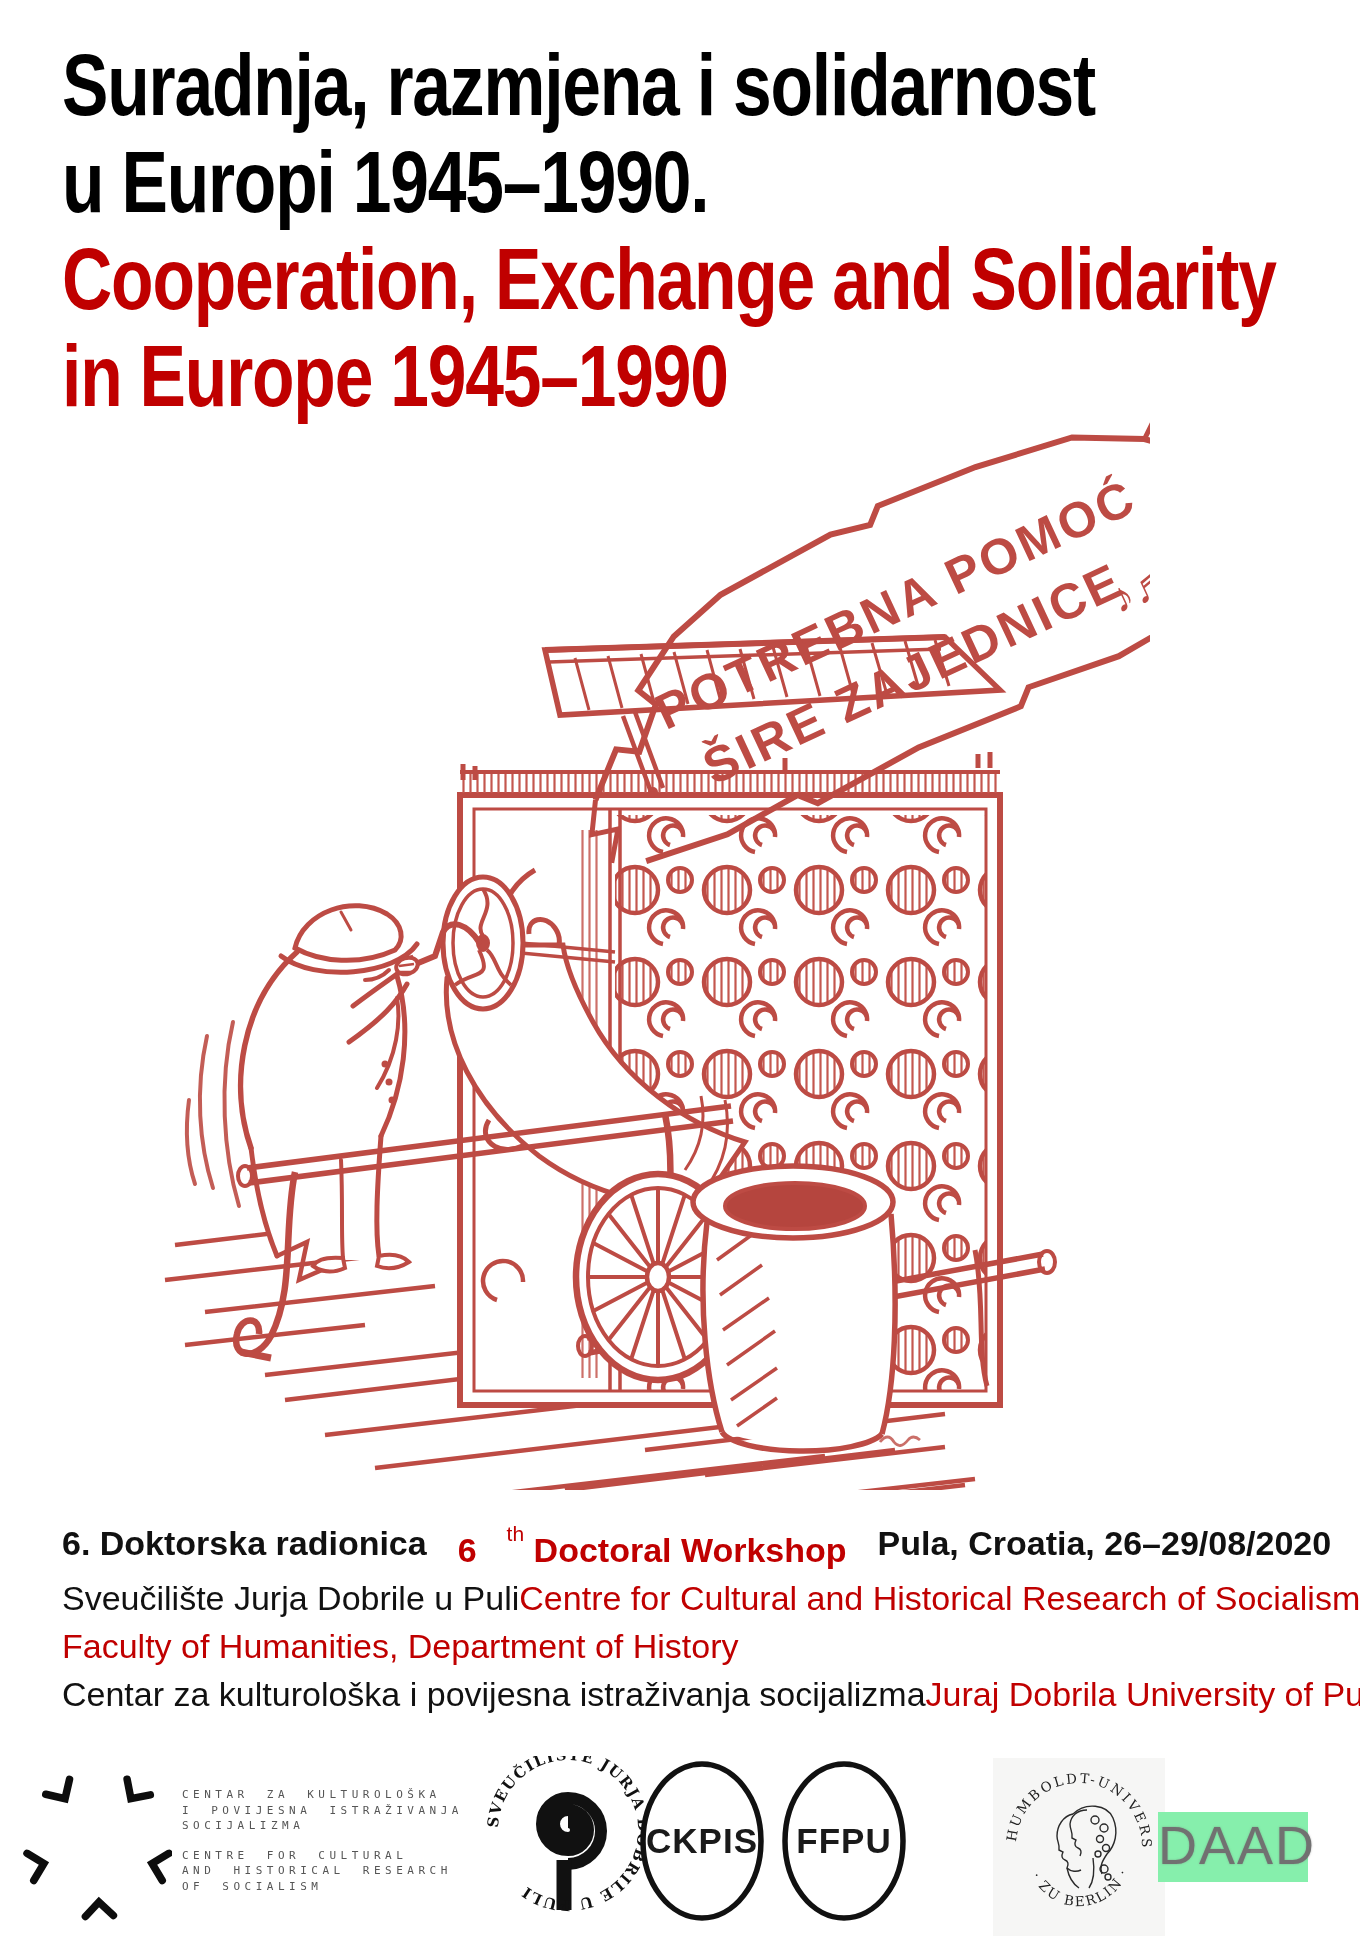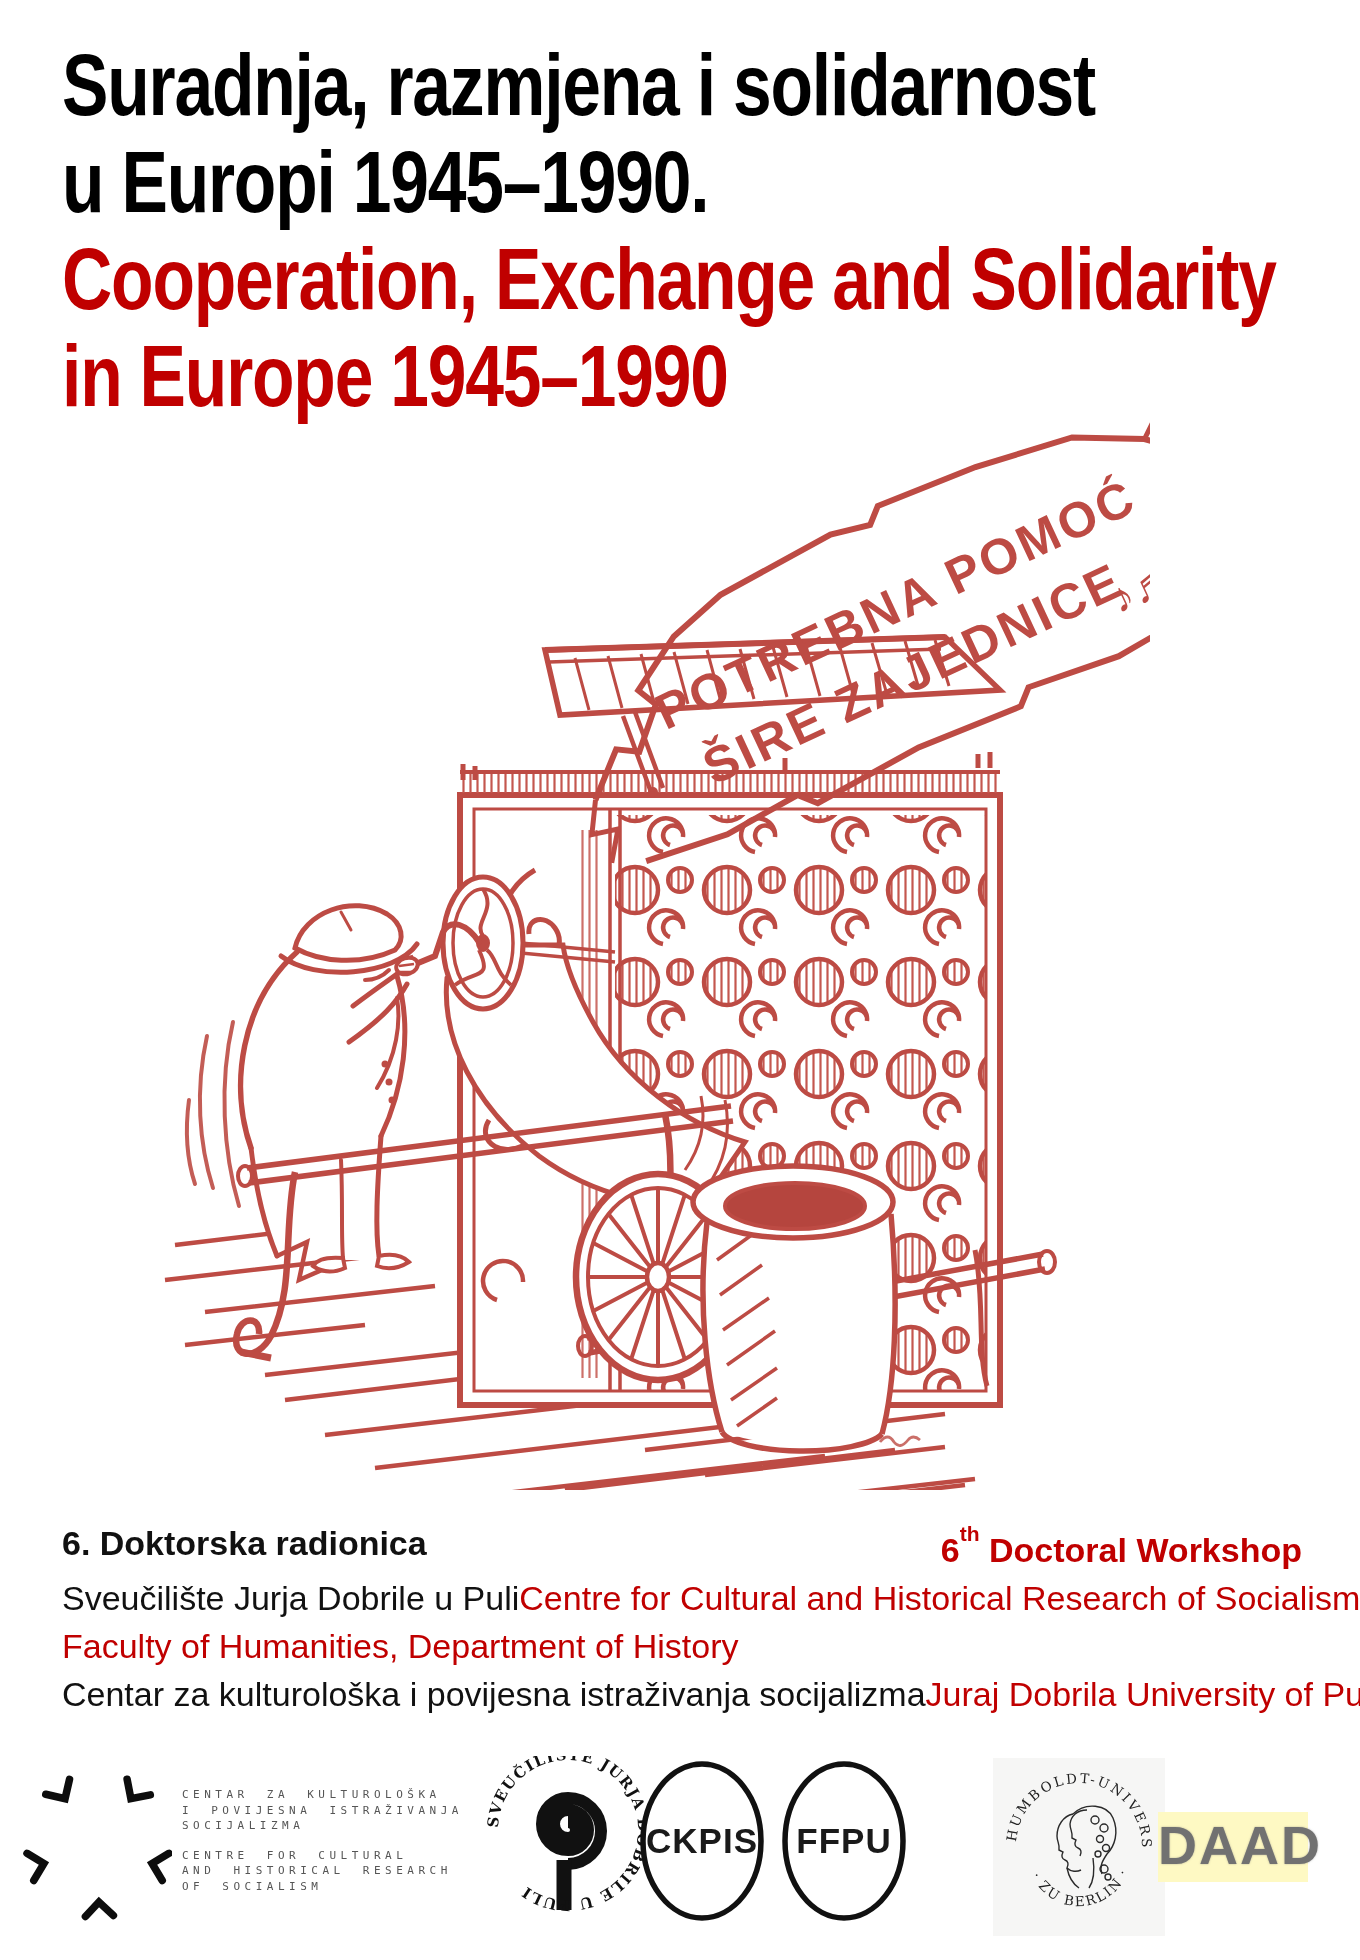--- a/index.html
+++ b/index.html
@@ -8,28 +8,28 @@
   
   .title{position:absolute;left:62px;top:36px;}
   .tl{font-weight:bold;font-size:87px;line-height:97px;white-space:nowrap;
       letter-spacing:-1.5px;transform:scaleX(0.80);transform-origin:0 0;color:#000;}
   .tl.red{color:#c00000;}
   
   .info{position:absolute;left:62px;top:1519px;width:1240px;font-size:34px;line-height:48px;color:#111;}
   .row{display:flex;justify-content:space-between;white-space:nowrap;}
   .b{font-weight:bold;gap:31px;}
   .red{color:#c00000;}
-  sup.th{font-size:21px;position:relative;top:-0.45em;font-weight:bold;}
+  sup.th{font-size:21px;position:relative;top:-0.45em;font-weight:normal;margin-left:30px;}
   
   .logo{position:absolute;}
   .tw{position:absolute;left:182px;top:1787px;font-family:"DejaVu Sans Mono",monospace;
       font-size:11px;line-height:15.5px;letter-spacing:4.5px;word-spacing:7px;color:#555;}
   .tw .blk{margin-bottom:14px;}
-  .daad{position:absolute;left:1158px;top:1812px;width:150px;height:70px;background:#fef9c3;
-        color:#717171;font-weight:bold;font-size:54px;letter-spacing:2px;line-height:66px;
+  .daad{position:absolute;left:1158px;top:1812px;width:150px;height:70px;background:#86efac;
+        color:#717171;font-weight:normal;font-size:54px;letter-spacing:2px;line-height:66px;
         text-shadow:0 0 2px rgba(113,113,113,.55);}
   .hublock{position:absolute;left:993px;top:1758px;width:172px;height:178px;background:#f6f6f5;}
   svg text{font-family:"Liberation Sans",sans-serif;}
   .sertext{font-family:"DejaVu Serif",serif;}
 </style>
 </head>
 <body>
 
 <div class="poster">
 
@@ -161,20 +161,21 @@
       <path d="M572,860 l36,-26 M575,895 l42,-30 M578,930 l46,-32 M582,965 l48,-34 M586,1000 l46,-32 M592,1026 l40,-28" stroke-width="3.5"></path>
     </g>
 
     <path d="M735,1042 q8,-10 14,0 q6,8 14,-2 q5,-6 12,0" fill="none" stroke="#bd4b44" stroke-width="2.8" opacity="0.8"></path>
   </svg>
 
   <div class="info">
     <div class="row b">
       <span>6. Doktorska radionica</span>
       <span class="red"><span>6</span><sup class="th">th</sup><span> Doctoral Workshop</span></span>
+      <span>Pula, Croatia, 26–29/08/2020</span>
     </div>
     <div class="row">
       <span>Sveučilište Jurja Dobrile u Puli</span>
       <span class="red">Centre for Cultural and Historical Research of Socialism</span>
     </div>
     <div class="row">
       <span class="red">Faculty of Humanities, Department of History</span>
     </div>
     <div class="row">
       <span>Centar za kulturološka i povijesna istraživanja socijalizma</span>

